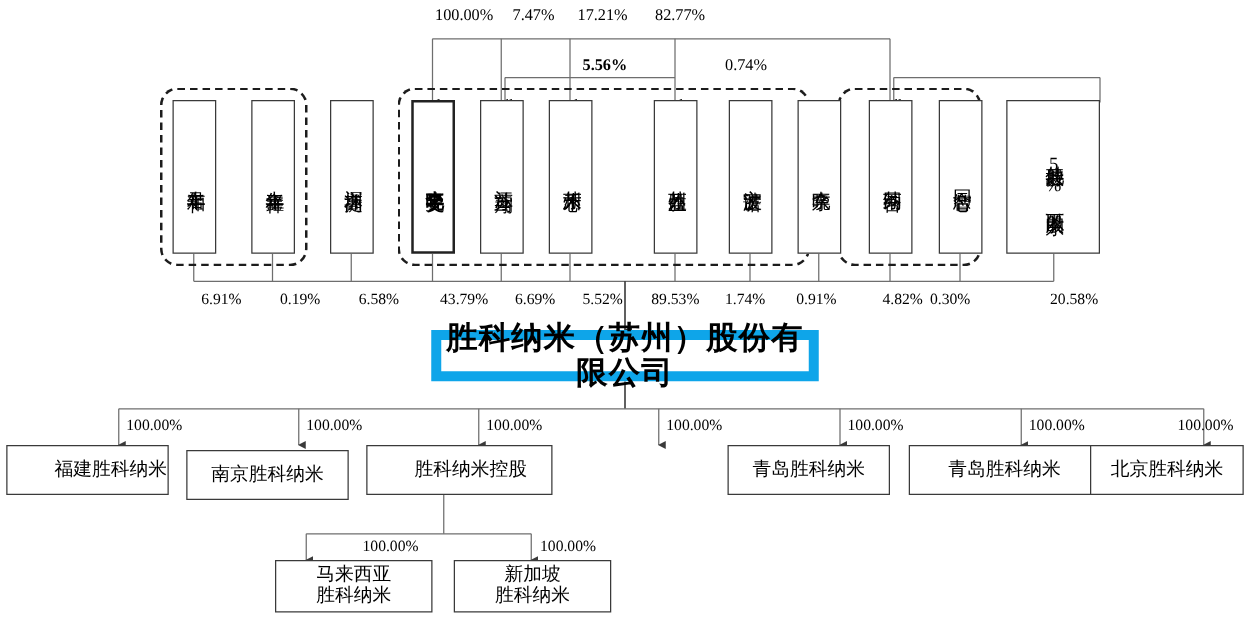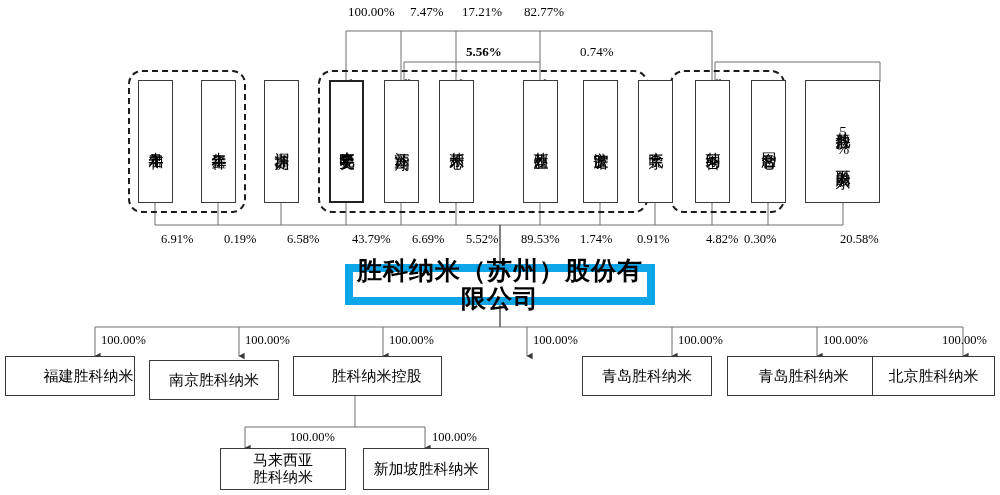--- a/index.html
+++ b/index.html
@@ -230,18 +230,18 @@
     <span class="txt">北京胜科纳米</span>
   </div>
 
   <div class="pct" style="left:290px;top:430px;">100.00%</div>
   <div class="pct" style="left:432px;top:430px;">100.00%</div>
 
   <div class="box hbox" style="left:220px;top:448px;width:126px;height:42px;flex-direction:column;">
     <span class="txt">马来西亚</span>
     <span class="txt">胜科纳米</span>
   </div>
-  <div class="box hbox" style="left:363px;top:448px;width:126px;height:42px;flex-direction:row;">
+  <div class="box hbox" style="left:363px;top:448px;width:126px;height:42px;flex-direction:column;">
     <span class="txt">新加坡</span>
     <span class="txt">胜科纳米</span>
   </div>
 
 </div>
 
 </body></html>

